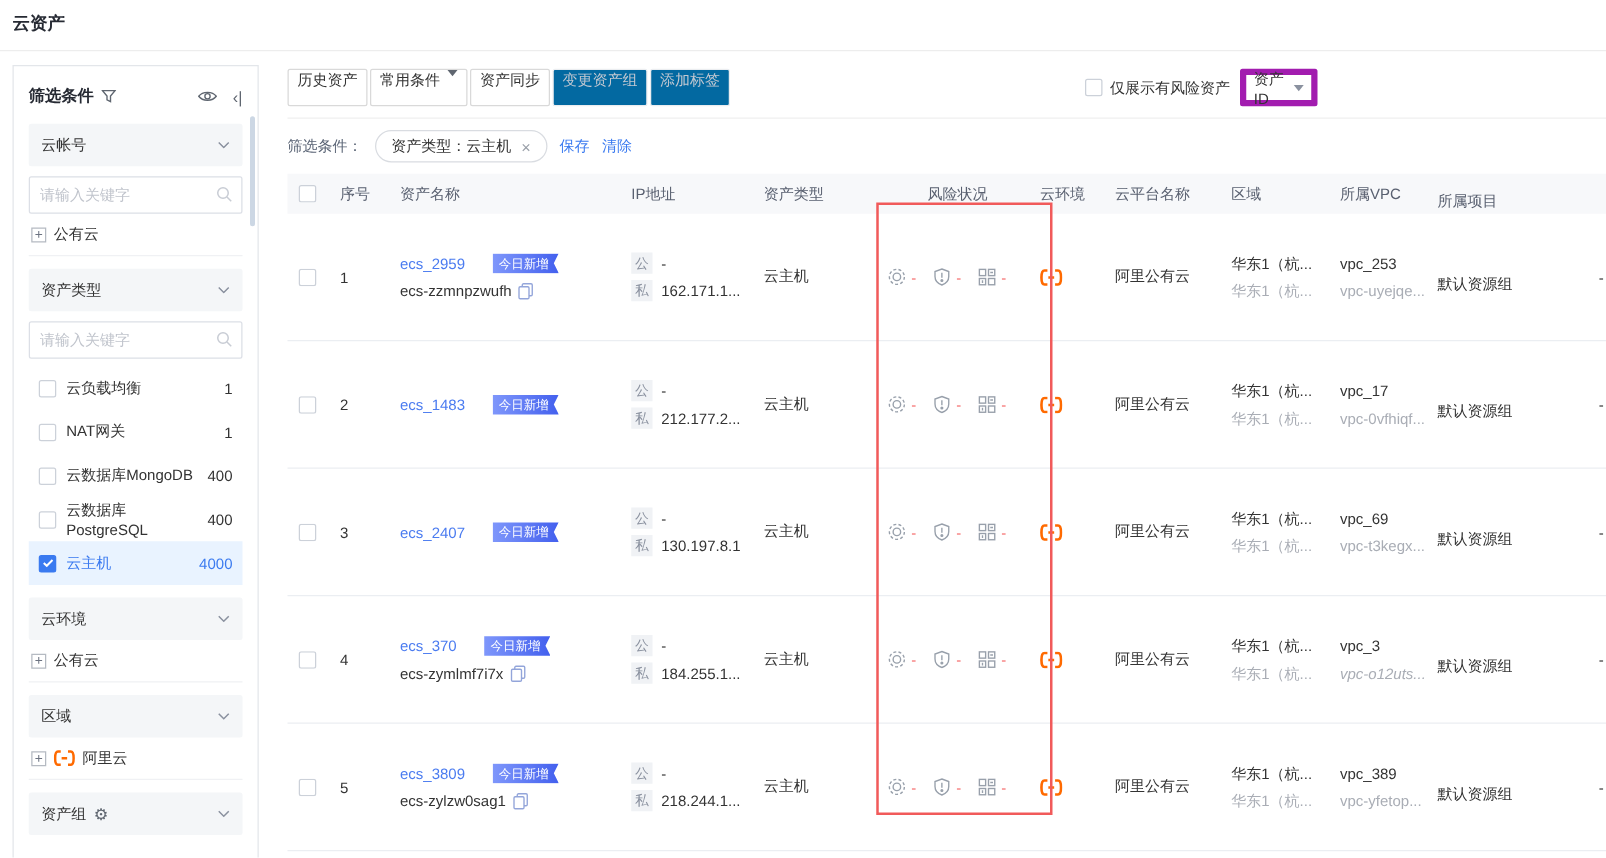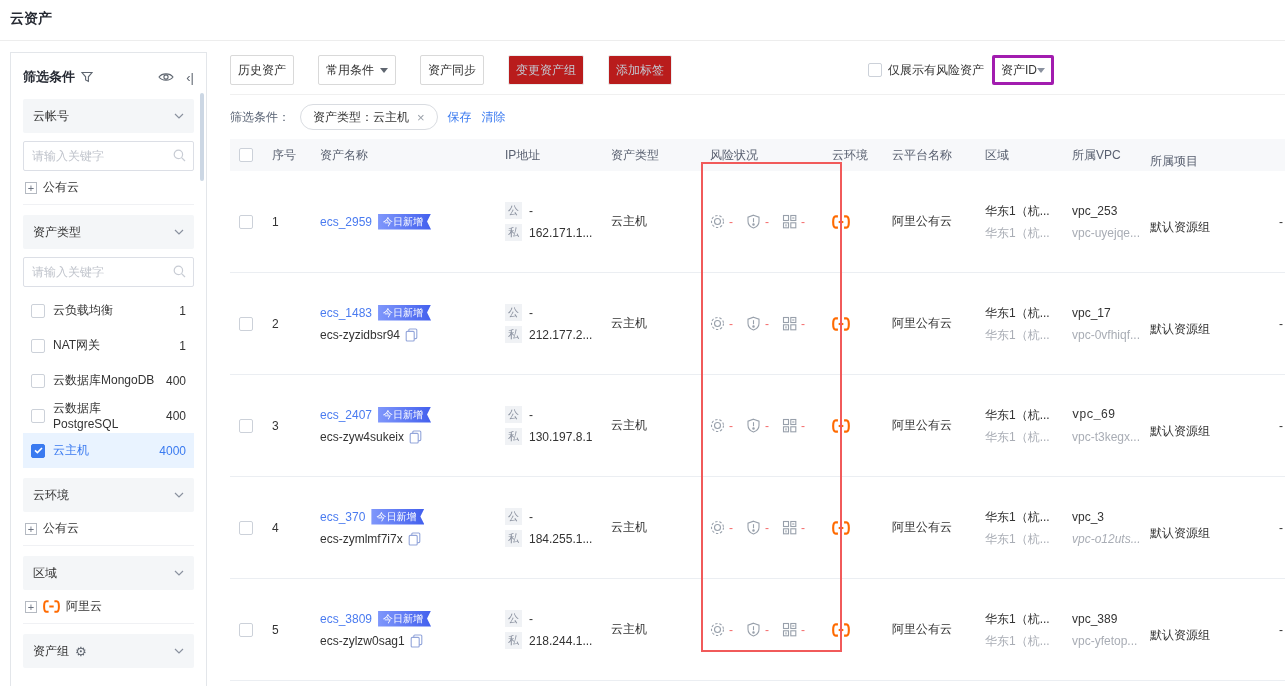--- a/index.html
+++ b/index.html
@@ -50,63 +50,63 @@
     flex: none; display: flex; align-items: center; justify-content: center; }
   .cbx.checked { background: #3a7af0; border-color: #3a7af0; }
   .cbx svg { display: none; }
   .cbx.checked svg { display: block; }
 
   
   .main { position: absolute; left: 230px; top: 55px; width: 1100px; }
   .toolbar { height: 40px; width: 1055px; border-bottom: 1px solid #f0f0f0; position: relative;
     display: flex; align-items: flex-start; }
   .btn { height: 30px; border: 1px solid #d9d9d9; border-radius: 2px; background: #fff; padding: 0 7px;
-    display: inline-flex; align-items: center; margin-right: 24px; color: #333; font-size: 12px; gap: 6px; }
-  .btn.disabled { background: #b91c1c; border-color: #ebedf0; color: #c3c8d1; }
+    display: inline-flex; margin-right: 2px; color: #333; font-size: 12px; gap: 6px; }
+  .btn.disabled { background: #0369a1; border-color: #ebedf0; color: #c3c8d1; }
   .caret { width: 0; height: 0; border-left: 4px solid transparent; border-right: 4px solid transparent; border-top: 5px solid #5f6670; }
 
   .toolbar-right { position: absolute; left: 638px; top: 0; height: 30px; display: flex; align-items: center; }
   .toolbar-right .cbx { margin-right: 6px; }
   .risk-filter-label { color: #333; }
   .date-input { position: relative; width: 172px; height: 30px; margin-left: 30px; }
   .date-input input { width: 100%; height: 30px; border: 1px solid #dcdfe6; border-radius: 2px;
     padding: 0 28px 0 10px; color: #333; font-size: 12px; outline: none; font-family: inherit; background: #fff; }
   .date-input input::placeholder { color: #c0c4cc; }
   .date-input svg { position: absolute; right: 8px; top: 8px; }
-  .select { margin-left: 8px; width: 62px; height: 30px; border: 3px solid #a21caf; border-radius: 2px;
+  .select { margin-left: 8px; width: 62px; height: 30px; border: 5px solid #a21caf; border-radius: 2px;
     display: flex; align-items: center; padding: 0 6px; }
   .select .caret { margin-left: auto; border-top-color: #8a919f; }
 
   .filterbar { margin-top: 8px; height: 28px; display: flex; align-items: center; gap: 10px; }
   .fb-label { color: #5a6475; }
   .fb-tag { height: 26px; border: 1px solid #d9dce1; border-radius: 13px; display: flex; align-items: center;
     padding: 0 12px; gap: 8px; color: #333; background: #fff; text-align: right; }
   .fb-close { color: #9aa0a9; font-size: 13px; line-height: 1; }
   .fb-link { color: #3a7af0; }
 
   
   .thead { margin-top: 8px; height: 32px; background: #f7f8fa; display: flex; align-items: center; color: #596070; }
   .cell { flex: none; padding-left: 10px; overflow: hidden; white-space: nowrap; }
   .col-check { width: 32px; display: flex; justify-content: center; padding-left: 0; }
   .col-index { width: 48px; }
   .col-name { width: 185px; }
   .col-ip { width: 106px; }
   .col-type { width: 99px; }
-  .col-risk { width: 122px; }
+  .col-risk { width: 122px; text-align: center; }
   .col-env { width: 60px; }
   .col-platform { width: 93px; }
   .col-region { width: 87px; }
   .col-vpc { width: 78px; }
   .col-project { width: 125px; margin-top: 12px; }
   .col-extra { width: 60px; }
 
   .trow { height: 102px; display: flex; align-items: center; border-bottom: 1px solid #ebeef2; }
   .l1 { height: 22px; line-height: 22px; }
   .l2 { height: 22px; line-height: 22px; color: #a9adb5; }
-  .name-l1 { display: flex; align-items: center; gap: 6px; height: 22px; }
+  .name-l1 { display: flex; align-items: center; gap: 22px; height: 22px; }
   .link { color: #4a7bf0; }
   .badge { height: 16px; padding: 0 8px 0 5px; background: linear-gradient(90deg, #7f97fb, #4360ee); color: #fff;
     font-size: 10px; display: flex; align-items: center; clip-path: polygon(0 0, 100% 0, calc(100% - 4px) 50%, 100% 100%, 0 100%); }
   .name-l2 { display: flex; align-items: center; gap: 5px; height: 22px; color: #333; }
   .ip-line { display: flex; align-items: center; gap: 7px; height: 22px; }
   .iptag { width: 17px; height: 17px; background: #f0f2f5; color: #8a919f; font-size: 11px;
     display: inline-flex; align-items: center; justify-content: center; flex: none; }
   .risk-cell { display: flex; gap: 13px; align-items: center; }
   .risk-item { display: flex; align-items: center; gap: 4px; }
   .risk-dash { color: #f56c6c; }
@@ -337,20 +337,27 @@
           <span class="cbx">
             
           </span>
         </span>
         <span class="cell col-index">1</span>
         <span class="cell col-name">
           <span class="name-l1">
             <a class="link">ecs_2959</a>
             <span class="badge">今日新增</span>
           </span>
+          <span class="name-l2">
+            <span>ecs-zzmnpzwufh</span>
+            <svg width="13" height="14" viewBox="0 0 13 14" fill="none" stroke="#93a5da" stroke-width="1.1">
+              <rect x="3.8" y="1" width="8" height="9.6" rx="1"></rect>
+              <rect x="1.2" y="3.4" width="8" height="9.6" rx="1" fill="#fff"></rect>
+            </svg>
+          </span>
         </span>
         <span class="cell col-ip">
           <span class="ip-line">
             <span class="iptag">公</span>
             <span>-</span>
           </span>
           <span class="ip-line">
             <span class="iptag">私</span>
             <span>162.171.1...</span>
           </span>
@@ -411,27 +418,20 @@
           <span class="cbx">
             
           </span>
         </span>
         <span class="cell col-index">2</span>
         <span class="cell col-name">
           <span class="name-l1">
             <a class="link">ecs_1483</a>
             <span class="badge">今日新增</span>
           </span>
-          <span class="name-l2">
-            <span>ecs-zyzidbsr94</span>
-            <svg width="13" height="14" viewBox="0 0 13 14" fill="none" stroke="#93a5da" stroke-width="1.1">
-              <rect x="3.8" y="1" width="8" height="9.6" rx="1"></rect>
-              <rect x="1.2" y="3.4" width="8" height="9.6" rx="1" fill="#fff"></rect>
-            </svg>
-          </span>
         </span>
         <span class="cell col-ip">
           <span class="ip-line">
             <span class="iptag">公</span>
             <span>-</span>
           </span>
           <span class="ip-line">
             <span class="iptag">私</span>
             <span>212.177.2...</span>
           </span>
@@ -492,27 +492,20 @@
           <span class="cbx">
             
           </span>
         </span>
         <span class="cell col-index">3</span>
         <span class="cell col-name">
           <span class="name-l1">
             <a class="link">ecs_2407</a>
             <span class="badge">今日新增</span>
           </span>
-          <span class="name-l2">
-            <span>ecs-zyw4sukeix</span>
-            <svg width="13" height="14" viewBox="0 0 13 14" fill="none" stroke="#93a5da" stroke-width="1.1">
-              <rect x="3.8" y="1" width="8" height="9.6" rx="1"></rect>
-              <rect x="1.2" y="3.4" width="8" height="9.6" rx="1" fill="#fff"></rect>
-            </svg>
-          </span>
         </span>
         <span class="cell col-ip">
           <span class="ip-line">
             <span class="iptag">公</span>
             <span>-</span>
           </span>
           <span class="ip-line">
             <span class="iptag">私</span>
             <span>130.197.8.1</span>
           </span>
@@ -554,21 +547,21 @@
             <path d="M11.4 1.2 h2.2 c1.5 0 2.3 1.6 2.3 5.3 s-.8 5.3-2.3 5.3 h-2.2"></path>
             <line x1="6.3" y1="6.5" x2="10.7" y2="6.5"></line>
           </svg>
         </span>
         <span class="cell col-platform">阿里公有云</span>
         <span class="cell col-region">
           <span class="l1" style="display:block;">华东1（杭...</span>
           <span class="l2" style="display:block;">华东1（杭...</span>
         </span>
         <span class="cell col-vpc">
-          <span class="l1" style="display:block;font-family:Liberation Mono, monospace;">vpc_69</span>
+          <span class="l1" style="display:block;">vpc_69</span>
           <span class="l2" style="display:block;">vpc-t3kegx...</span>
         </span>
         <span class="cell col-project">默认资源组</span>
         <span class="cell col-extra" style="padding-left:14px;">-</span>
       </div>
 
       <div class="trow">
         <span class="cell col-check">
           <span class="cbx">
             

